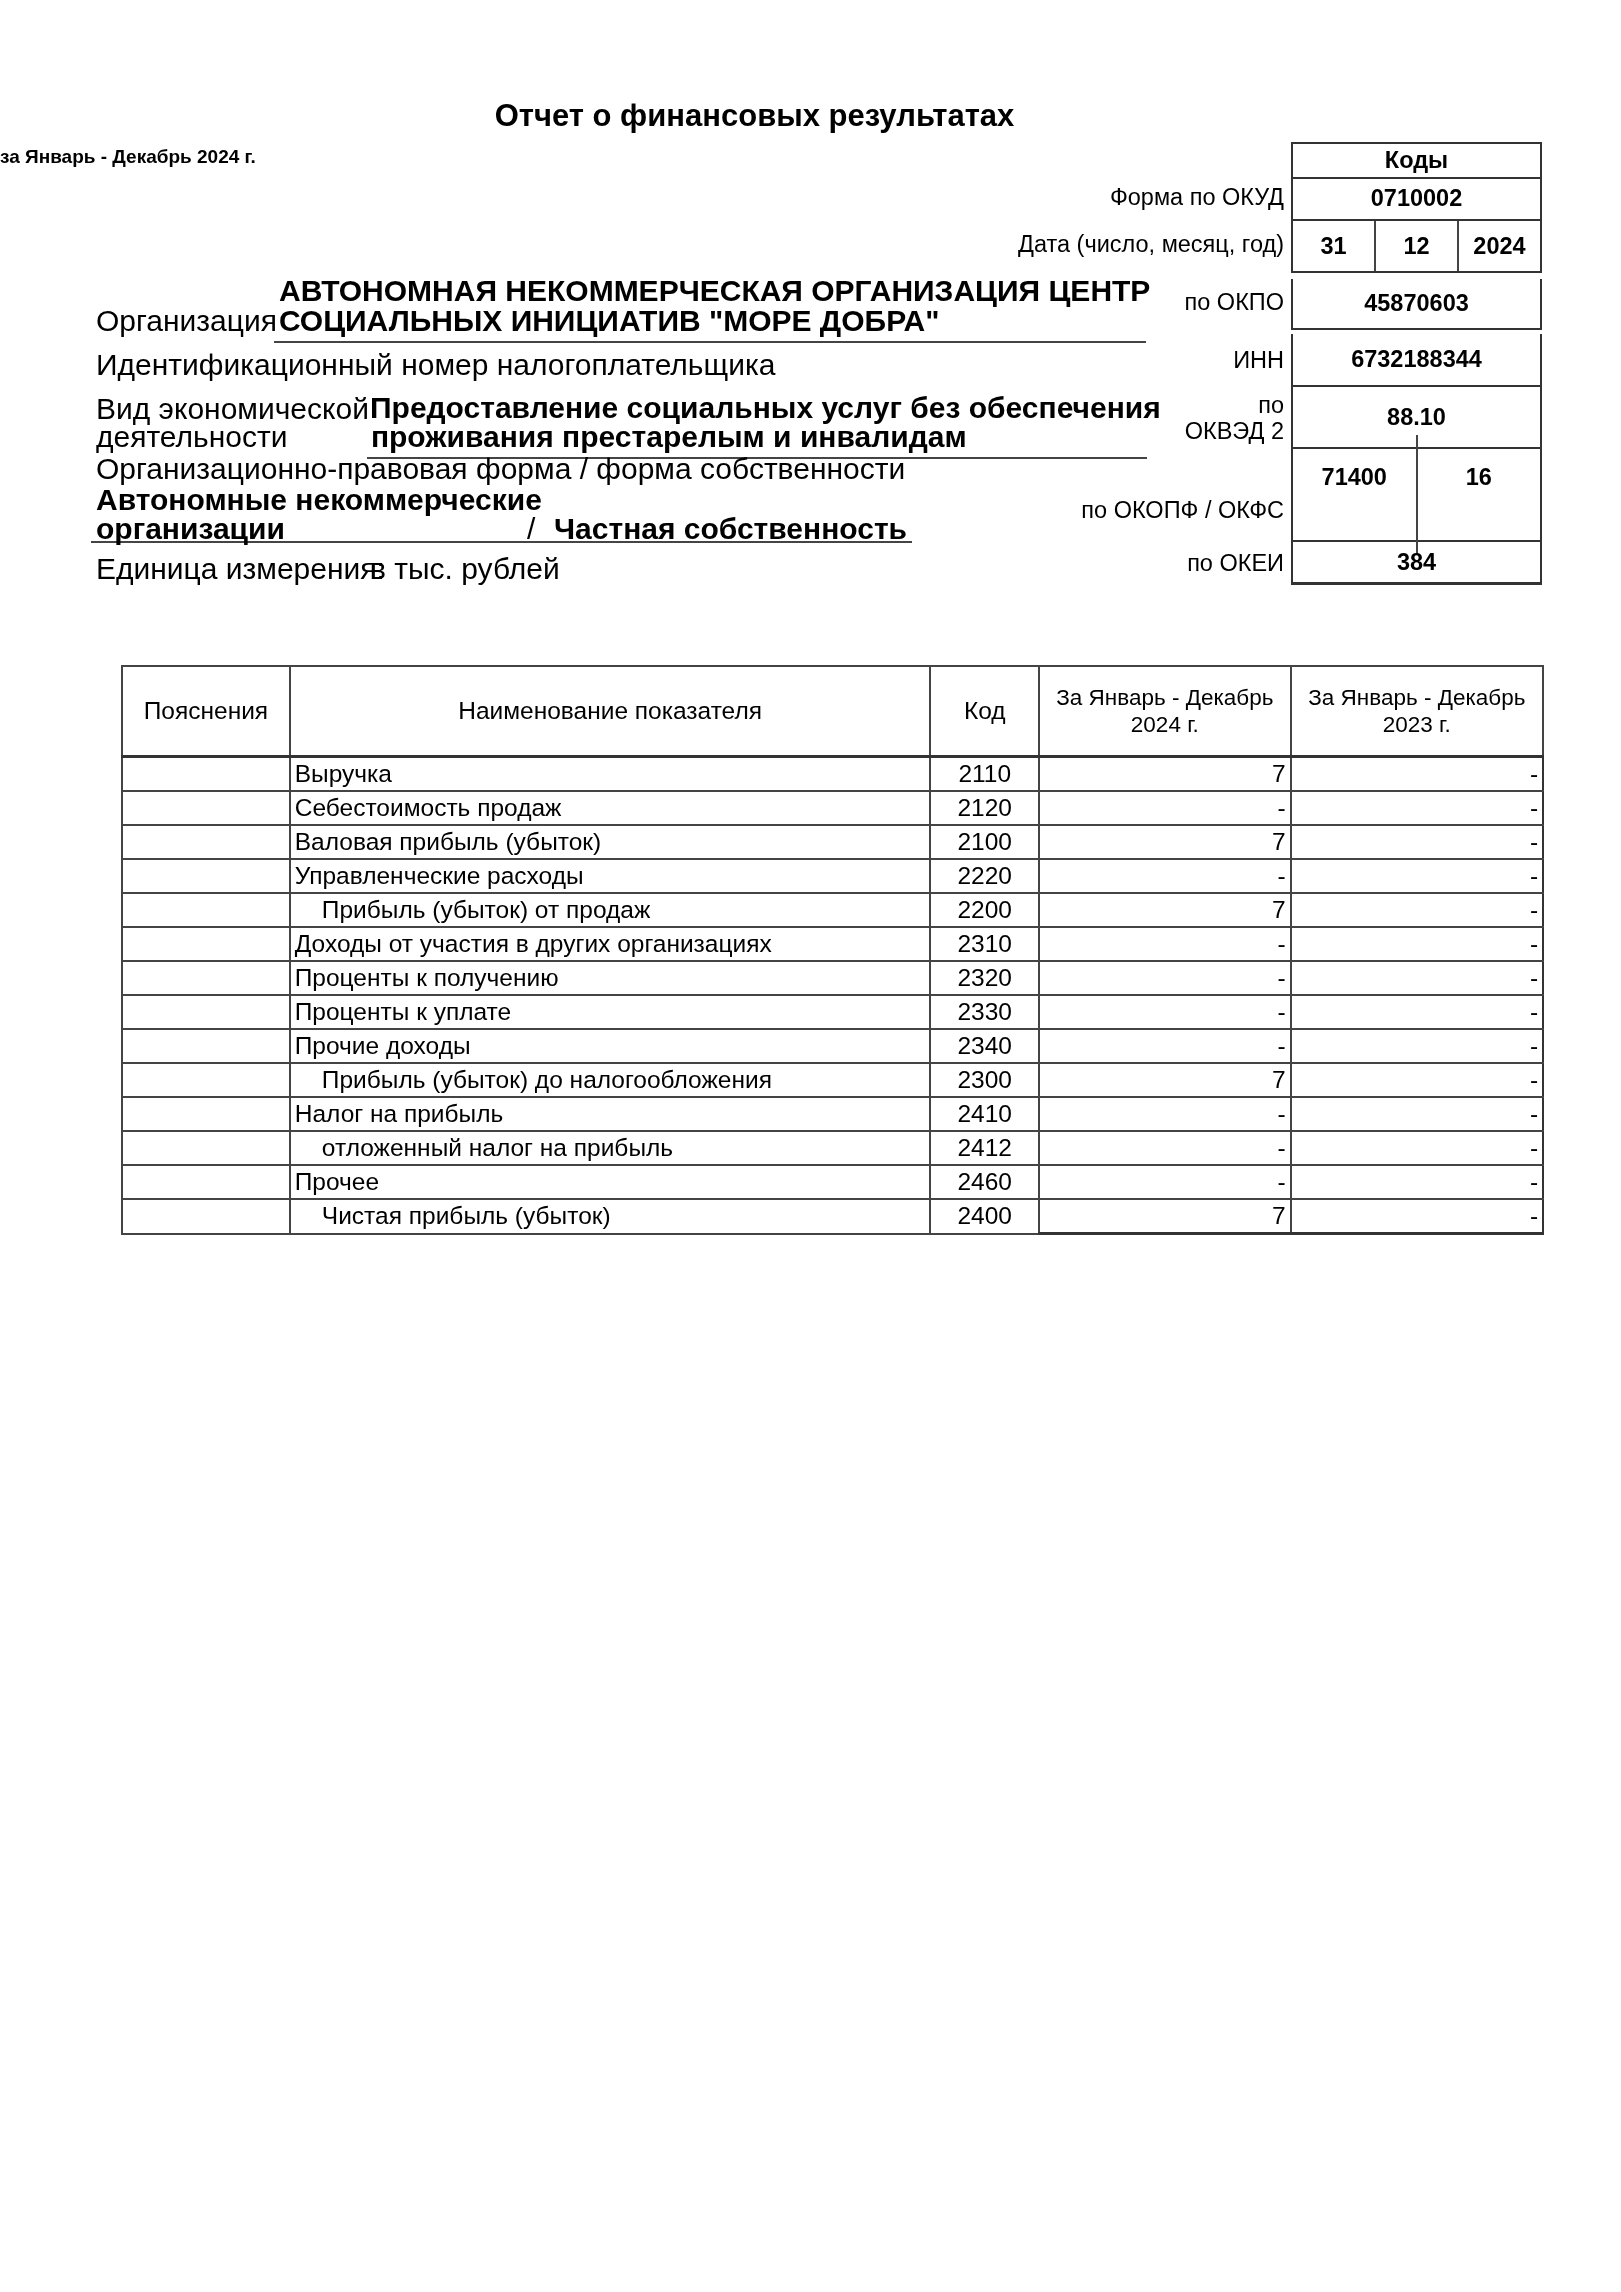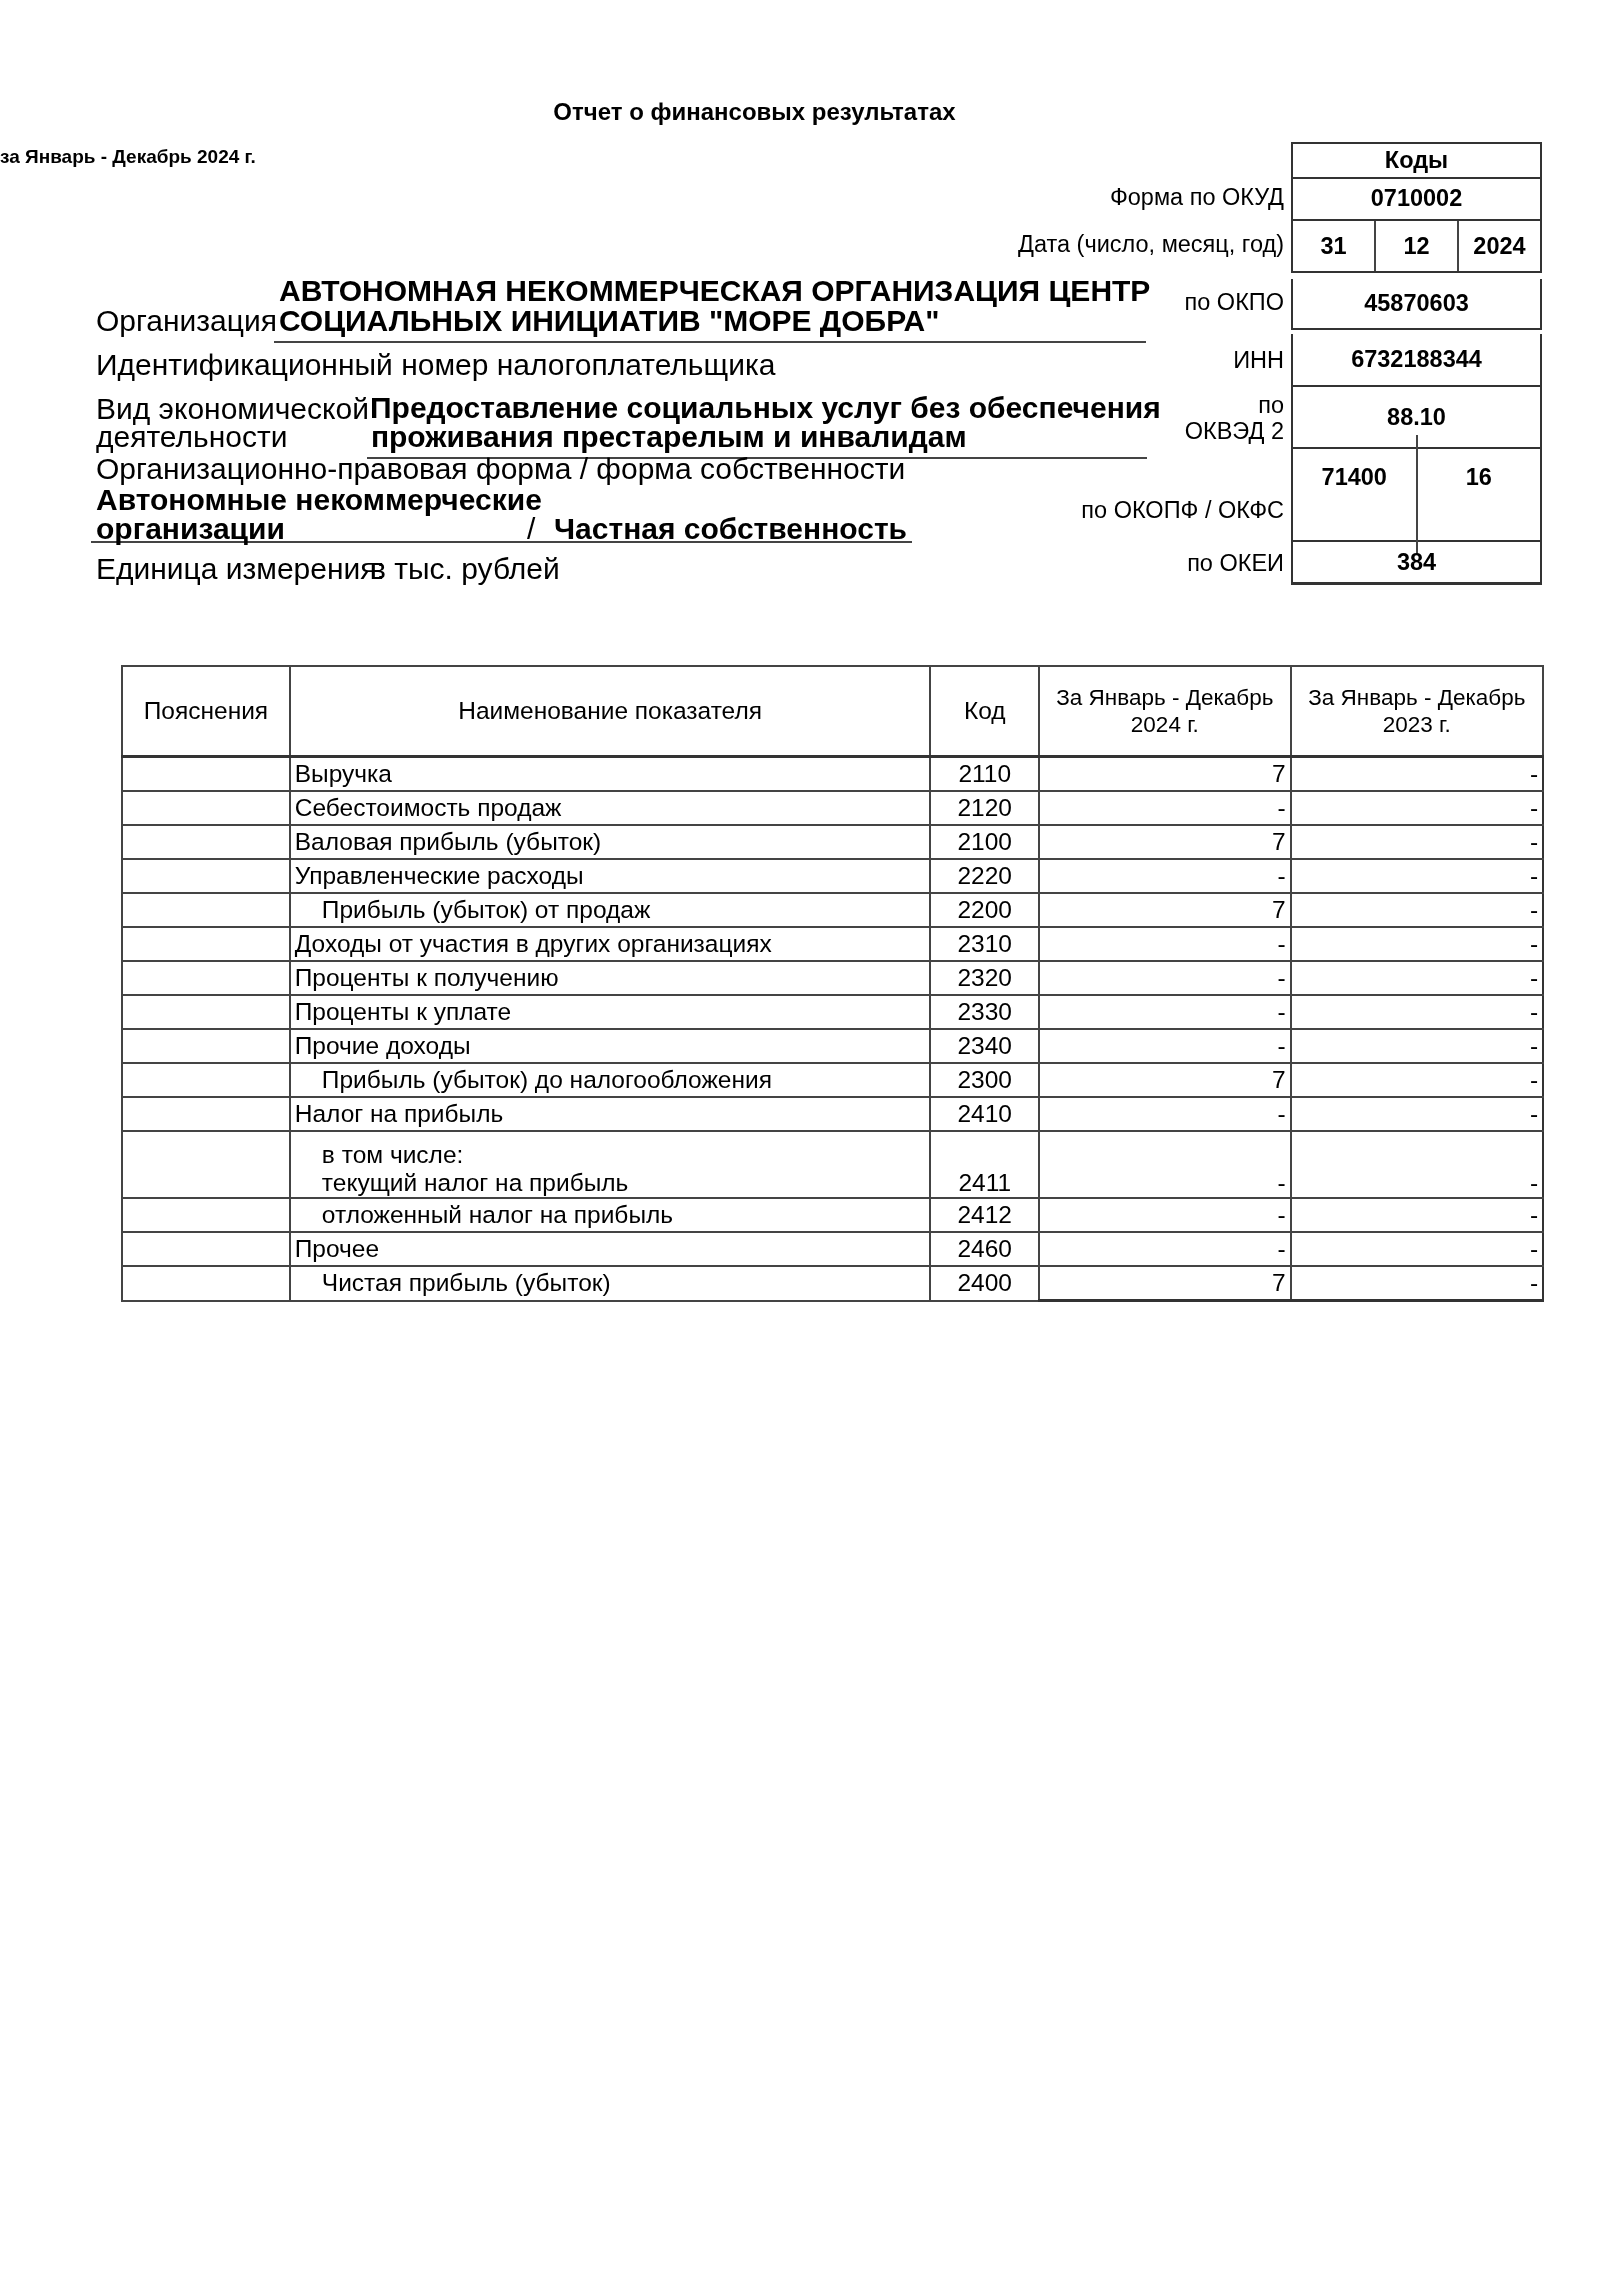--- a/index.html
+++ b/index.html
@@ -1,20 +1,20 @@
 <!DOCTYPE html>
 <html><head>
 <meta charset="utf-8">
 <style>
   html,body{margin:0;padding:0;background:#fff;}
   body{width:1621px;height:2293px;position:relative;overflow:hidden;font-family:"Liberation Sans",sans-serif;color:#000;}
   .abs{position:absolute;}
   .t{font-size:30px;white-space:nowrap;}
   .b{font-weight:bold;}
-  .title{left:0;width:1509px;text-align:center;font-size:24px;font-weight:bold;top:98px;}
+  .title{left:0;width:1509px;text-align:center;font-size:31px;font-weight:bold;top:98px;}
   .subtitle{left:0;width:1509px;text-align:left;font-size:19px;font-weight:bold;top:146px;}
   .codes{left:1291px;top:142px;width:251px;}
   .crow{position:absolute;left:0;width:251px;border:2.9px solid #333;border-top:none;box-sizing:border-box;display:flex;align-items:center;justify-content:center;font-weight:bold;font-size:23.5px;}
   .crow.first{border-top:2px solid #333;border-width:2px;border-bottom:2.9px solid #333;}
   .crow .cell{flex:1;height:100%;display:flex;align-items:center;justify-content:center;border-right:2px solid #444;}
   .crow .cell:last-child{border-right:none;}
   .lbl{text-align:right;width:490px;font-size:23.5px;}
   .uline{border-bottom:2.9px solid #444;}
   table.main{position:absolute;left:121px;top:665px;width:1423px;border-collapse:collapse;font-size:24.5px;}
   table.main td, table.main th{border:2px solid #444;padding:0 3.9px;font-weight:normal;}
@@ -180,30 +180,20 @@
       </tr>
       <tr>
         <td></td>
         <td>Налог на прибыль</td>
         <td class="code">2410</td>
         <td class="num v1">-</td>
         <td class="num v2">-</td>
       </tr>
       <tr>
         <td></td>
-        <td class="indent" style="height: 65px; vertical-align: bottom;">
-          <span class="sub">в том числе:</span>
-          <span class="sub">текущий налог на прибыль</span>
-        </td>
-        <td class="code" style="vertical-align: bottom;">2411</td>
-        <td class="num v1" style="vertical-align: bottom;">-</td>
-        <td class="num v2" style="vertical-align: bottom;">-</td>
-      </tr>
-      <tr>
-        <td></td>
         <td class="indent">отложенный налог на прибыль</td>
         <td class="code">2412</td>
         <td class="num v1">-</td>
         <td class="num v2">-</td>
       </tr>
       <tr>
         <td></td>
         <td>Прочее</td>
         <td class="code">2460</td>
         <td class="num v1">-</td>

